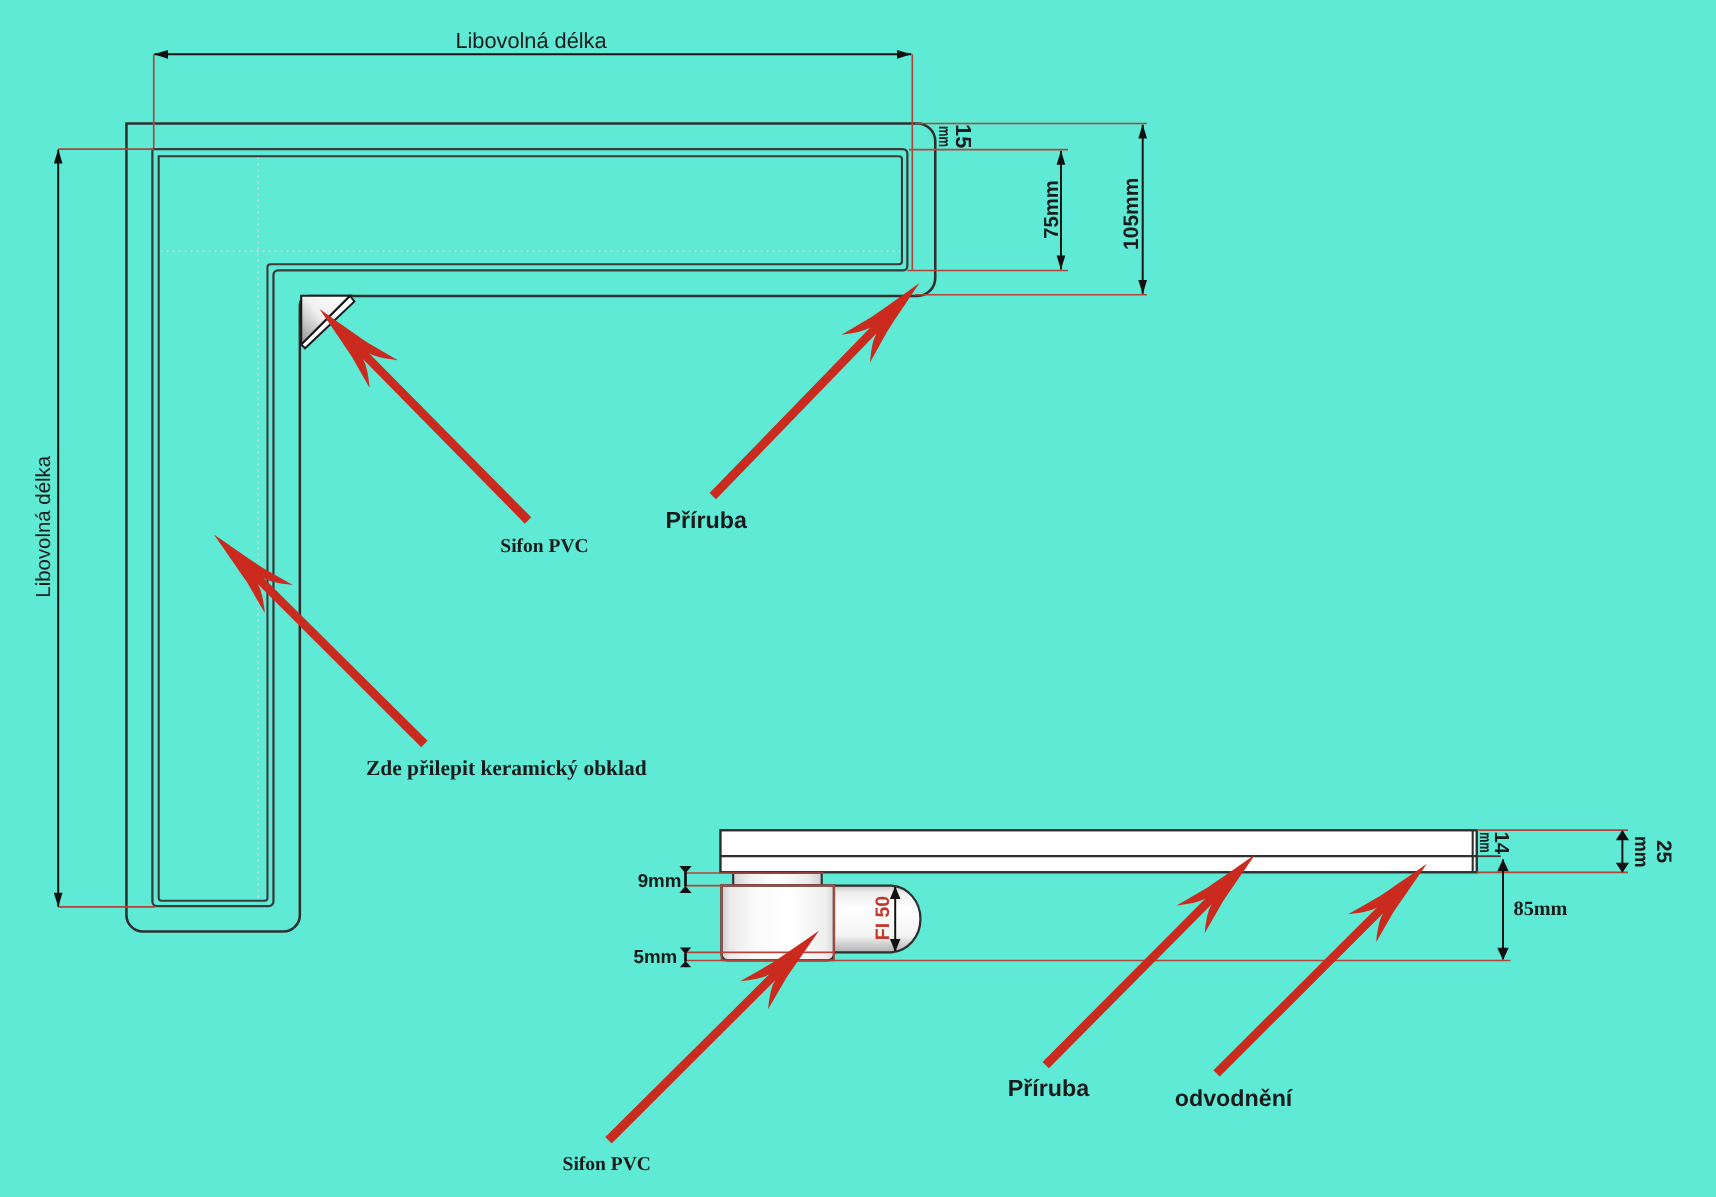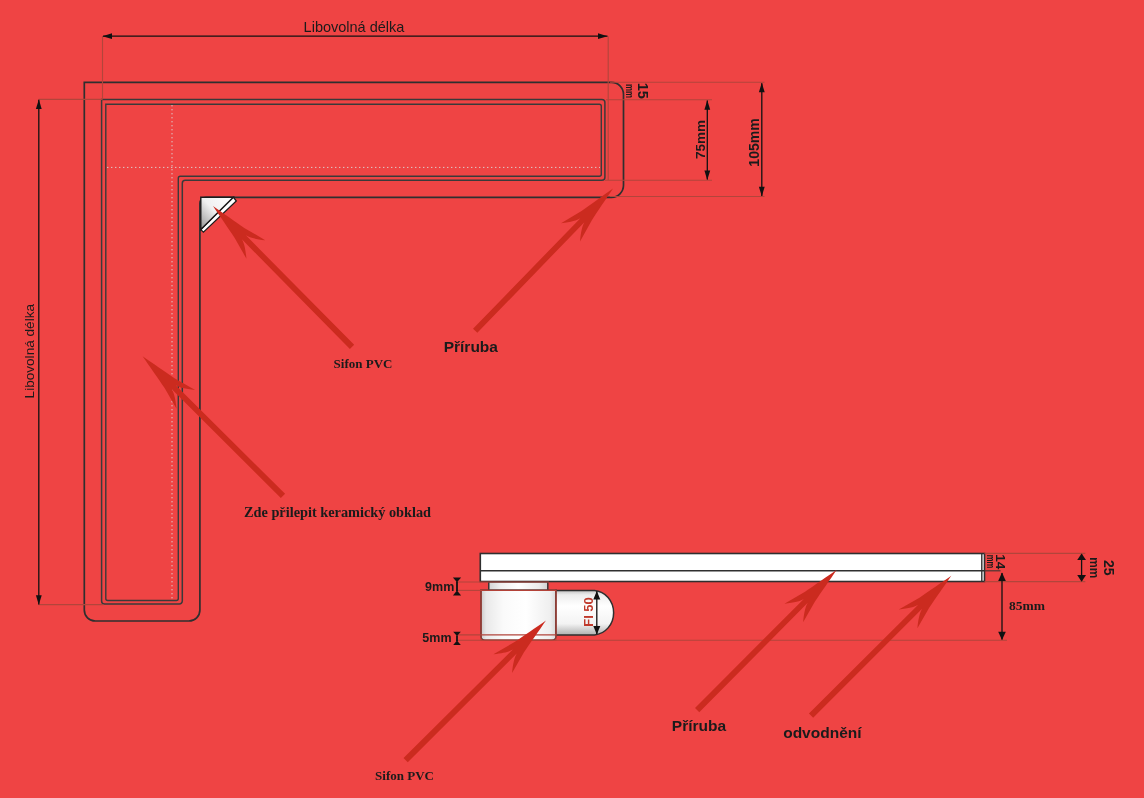--- a/index.html
+++ b/index.html
@@ -1,16 +1,16 @@
 <!DOCTYPE html>
 <html><head>
 <meta charset="utf-8">
 <style>
   html,body{margin:0;padding:0;background:#fff;}
-  #page{position:relative;width:1144px;height:798px;background:#ef4444;overflow:hidden;}
+  #page{position:relative;width:1144px;height:798px;background:#5eead4;overflow:hidden;}
   svg{position:absolute;left:0;top:0;}
   text{font-family:"Liberation Sans",sans-serif;fill:#1b1b1b;}
   .red{fill:#c2453a;}
   .serif{font-family:"Liberation Serif",serif;font-weight:bold;}
 </style>
 </head>
 <body>
 <div id="page">
 <svg width="1144" height="798" viewBox="0 0 1144 798">
 <defs>

